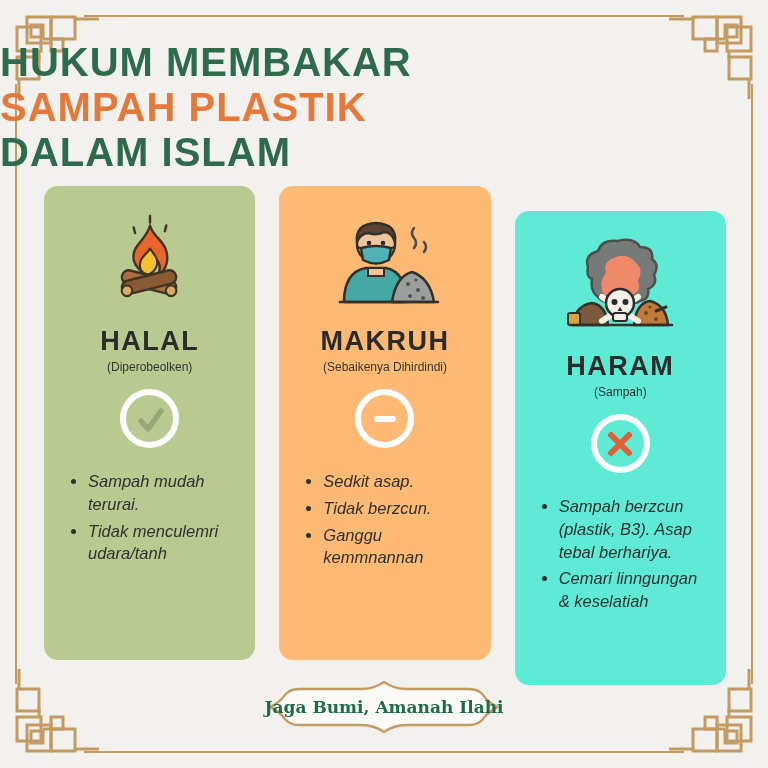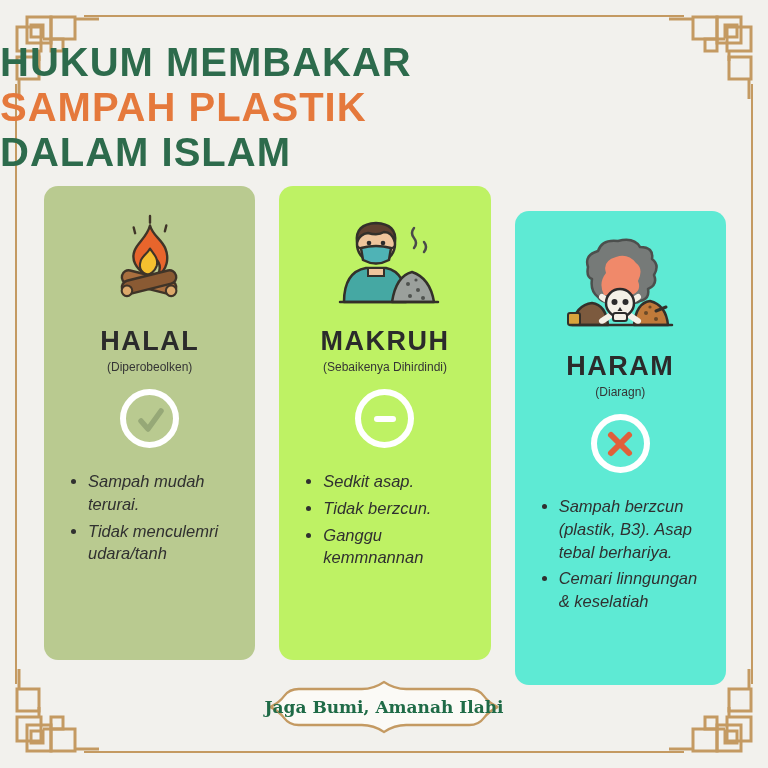--- a/index.html
+++ b/index.html
@@ -44,21 +44,21 @@
     position:absolute;top:186px;left:44px;width:682px;height:474px;
     display:flex;gap:24px;
   }
   .card{
     flex:1;height:474px;border-radius:14px;
     display:flex;flex-direction:column;align-items:center;
     padding:0 24px;box-sizing:border-box;
     color:#2e2e2e;
   }
   .card-halal{background:#b9ca90;}
-  .card-makruh{background:#bef264;}
+  .card-makruh{background:#fdba74;}
   .card-haram{background:#5eead4;margin-top:25px;}
 
   .icon-box{height:112px;margin-top:16px;display:flex;align-items:flex-end;justify-content:center;}
   .card h2{
     margin:12px 0 0 0;font-size:27px;font-weight:800;letter-spacing:1.5px;color:#2b2b2b;
   }
   .card .subtitle{margin:3px 0 0 0;font-size:12px;color:#353535;}
 
   .badge{
     width:47px;height:47px;border-radius:50%;
@@ -270,21 +270,21 @@
 
           <circle cx="60" cy="70" r="14" fill="#f4f1e7" stroke="#2b2b2b" stroke-width="2.5"></circle>
           <rect x="53" y="80" width="14" height="8" rx="2.5" fill="#f4f1e7" stroke="#2b2b2b" stroke-width="2"></rect>
           <circle cx="54.5" cy="69" r="3" fill="#2b2b2b"></circle>
           <circle cx="65.5" cy="69" r="3" fill="#2b2b2b"></circle>
           <path d="M60,74 l-2.5,4 h5 z" fill="#2b2b2b"></path>
           <path d="M10,92 H112" stroke="#33302a" stroke-width="2.5" stroke-linecap="round"></path>
         </svg>
       </div>
       <h2>HARAM</h2>
-      <p class="subtitle">(Diaragn)</p>
+      <p class="subtitle">(Sampah)</p>
       <div class="badge">
         <svg width="34" height="34" viewBox="0 0 34 34">
           <g stroke="#e0603a" stroke-width="6" stroke-linecap="round">
             <path d="M8,8 L26,26"></path>
             <path d="M26,8 L8,26"></path>
           </g>
         </svg>
       </div>
       <ul class="bullets">
         <li>Sampah berzcun (plastik, B3). Asap tebal berhariya.</li>

